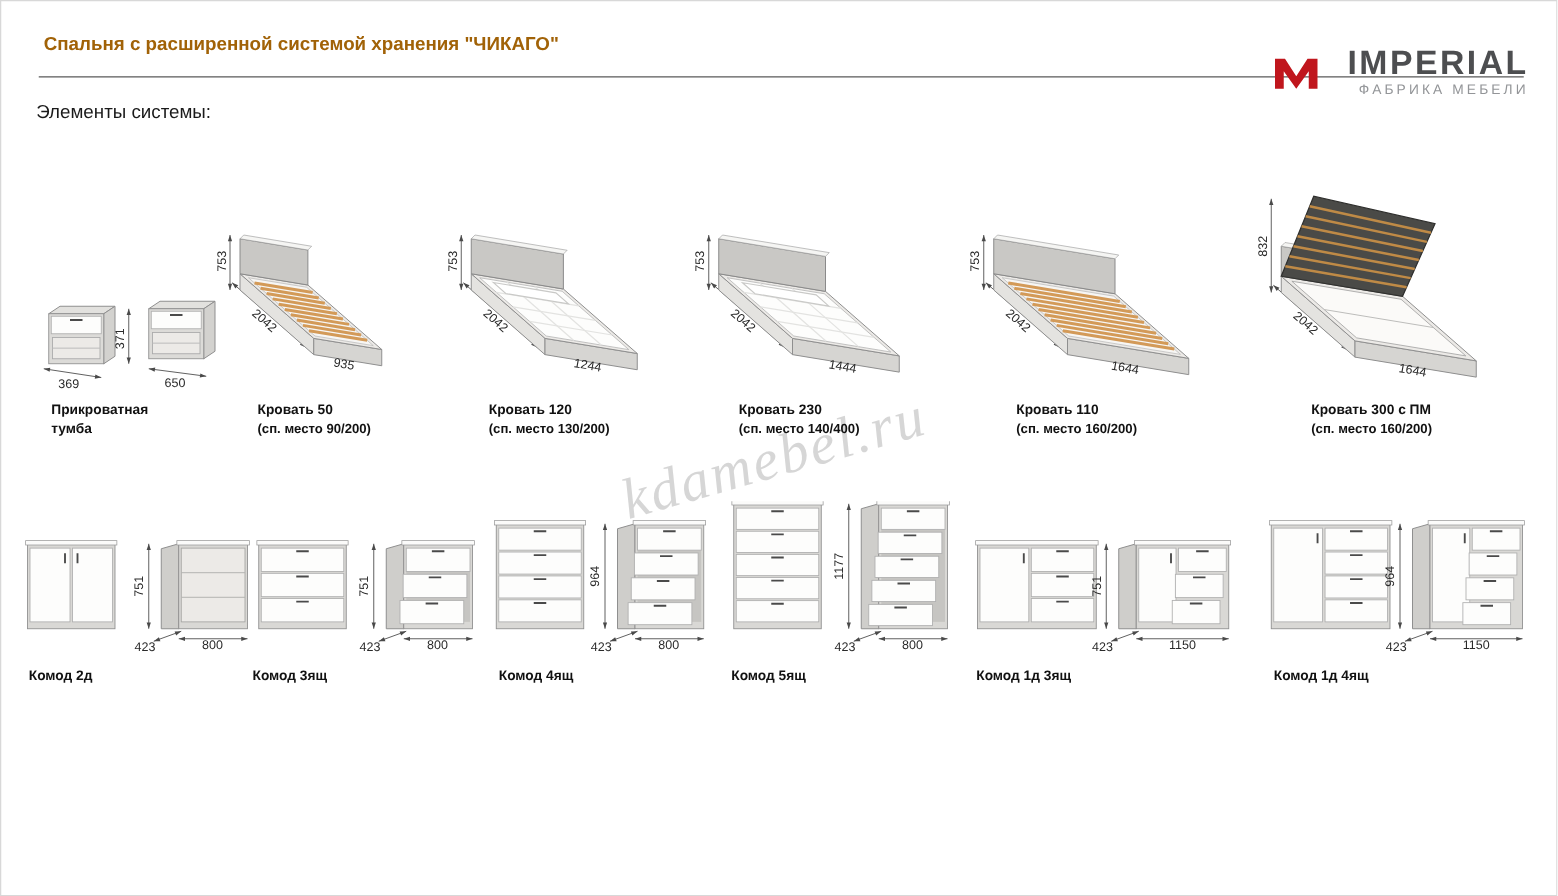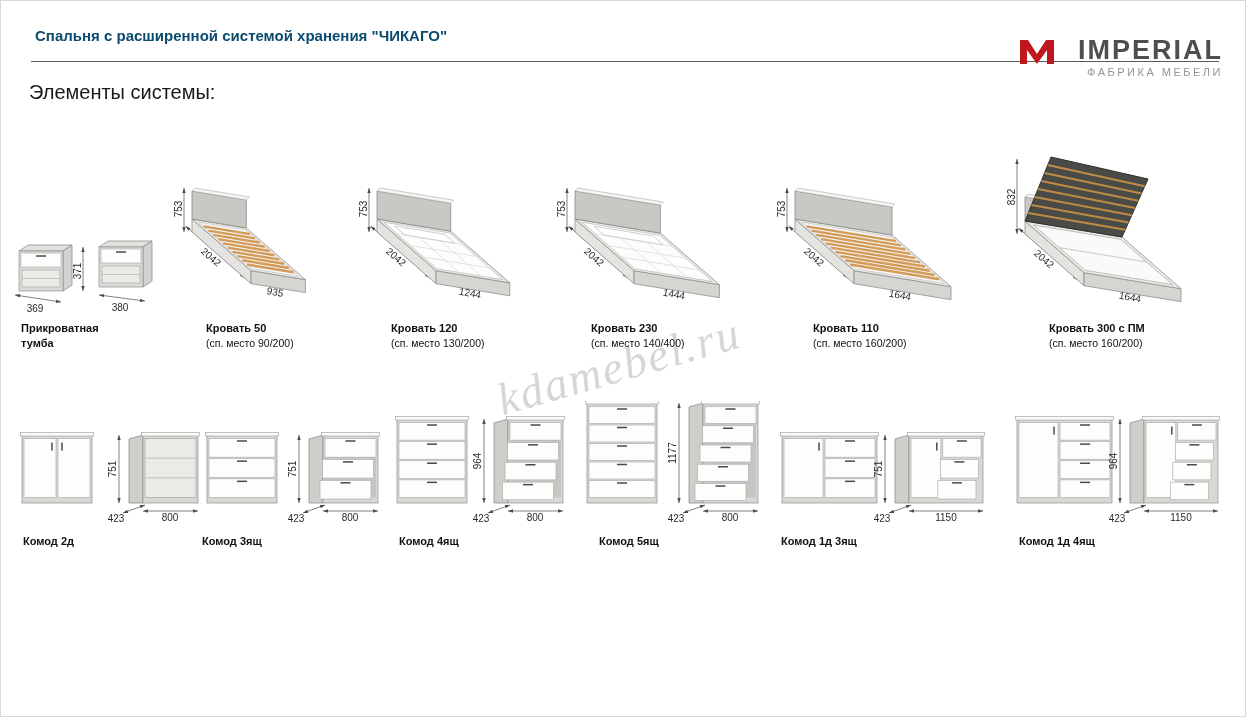--- a/index.html
+++ b/index.html
@@ -1,32 +1,32 @@
 <!DOCTYPE html>
 <html><head>
 <meta charset="utf-8">
 <style>
   *{margin:0;padding:0;box-sizing:border-box}
   html,body{background:#fff}
   #page{position:relative;width:1246px;height:717px;background:#fff;
         font-family:"Liberation Sans",sans-serif;border:1px solid #d8d8d8;overflow:hidden}
-  .title{position:absolute;left:34px;top:26px;font-size:15px;font-weight:bold;color:#0c4a6e}
+  .title{position:absolute;left:34px;top:26px;font-size:15px;font-weight:bold;color:#a16207}
   .rule{position:absolute;left:30px;top:60px;width:1188px;border-top:1.5px solid #5a5a5a}
-  .section{position:absolute;left:28px;top:80px;font-size:20px;color:#1a1a1a}
-  .logo{position:absolute;right:22px;top:36px;display:flex;gap:23px}
+  .section{position:absolute;left:28px;top:80px;font-size:15px;color:#1a1a1a}
+  .logo{position:absolute;right:22px;top:36px;display:flex;align-items:center;gap:23px}
   .logo .txt{display:flex;flex-direction:column;align-items:flex-end}
   .brand{font-size:27px;font-weight:bold;letter-spacing:2px;color:#4d4e50;line-height:1}
   .tagline{font-size:11px;letter-spacing:2.5px;color:#939598;margin-top:2px}
   .item{position:absolute}
   .item svg{position:absolute;left:0}
   .dim{position:absolute;font-size:10px;color:#2a2a2a;white-space:nowrap;
        transform:translate(-50%,-50%) rotate(var(--r,0deg))}
   .rv{--r:-90deg}.rl{--r:41deg}.rw{--r:10deg}
   .cap{position:absolute;font-size:11px;font-weight:bold;color:#111;line-height:1.35}
-  .cap .sub{font-weight:normal;font-size:10.5px;color:#111}
+  .cap .sub{font-weight:bold;font-size:10.5px;color:#111}
   .r1 .cap{top:170px}
   .r2 .cap{top:133px}
   .wm{position:absolute;left:618px;top:365px;transform:translate(-50%,-50%) rotate(-16deg);
       font-family:"Liberation Serif",serif;font-style:italic;font-size:46px;letter-spacing:2px;
       color:rgba(135,135,135,0.34);white-space:nowrap}
 </style>
 </head>
 <body>
 
 <div id="page">
@@ -40,21 +40,21 @@
     </svg>
     <div class="txt">
       <div class="brand">IMPERIAL</div>
       <div class="tagline">ФАБРИКА МЕБЕЛИ</div>
     </div>
   </div>
 
   <div class="section">Элементы системы:</div>
   <div class="wm">kdamebel.ru</div>
 
-  <div class="item r1" style="left:4px;top:150px;width:165px;height:200px">
+  <div class="item r1" style="left:24px;top:150px;width:165px;height:200px">
     <svg width="160" height="95" style="top:82px">
         <line x1="78" y1="14" x2="78" y2="58" stroke="#4a4a4a" stroke-width="0.7"></line>
         <polygon points="78.0,58.0 76.3,53.0 79.7,53.0" fill="#4a4a4a" stroke="none" stroke-width="0.8"></polygon>
         <polygon points="78.0,14.0 76.3,19.0 79.7,19.0" fill="#4a4a4a" stroke="none" stroke-width="0.8"></polygon>
         <line x1="10" y1="62" x2="56" y2="69" stroke="#4a4a4a" stroke-width="0.7"></line>
         <polygon points="56.0,69.0 50.8,69.9 51.3,66.6" fill="#4a4a4a" stroke="none" stroke-width="0.8"></polygon>
         <polygon points="10.0,62.0 14.7,64.4 15.2,61.1" fill="#4a4a4a" stroke="none" stroke-width="0.8"></polygon>
         <line x1="94" y1="62" x2="140" y2="68" stroke="#4a4a4a" stroke-width="0.7"></line>
         <polygon points="140.0,68.0 134.8,69.0 135.3,65.7" fill="#4a4a4a" stroke="none" stroke-width="0.8"></polygon>
         <polygon points="94.0,62.0 98.7,64.3 99.2,61.0" fill="#4a4a4a" stroke="none" stroke-width="0.8"></polygon>
@@ -68,21 +68,21 @@
         <polygon points="94.0,14.0 138.0,14.0 147.0,8.0 103.0,8.0" fill="#e2e1de" stroke="#8f8f8f" stroke-width="0.8"></polygon>
         <polygon points="138.0,14.0 147.0,8.0 147.0,48.0 138.0,54.0" fill="#d3d2cf" stroke="#8f8f8f" stroke-width="0.8"></polygon>
         <rect x="94" y="14" width="44" height="40" fill="#dcdbd8" stroke="#8f8f8f" stroke-width="0.7"></rect>
         <rect x="96" y="16" width="40" height="14" fill="#fdfdfc" stroke="#b0b0b0" stroke-width="0.7"></rect>
         <line x1="111" y1="19" x2="121" y2="19" stroke="#4a4a4a" stroke-width="1.5"></line>
         <rect x="97" y="33" width="38" height="17" fill="#eceae7" stroke="#aaaaaa" stroke-width="0.7"></rect>
         <line x1="97" y1="41.5" x2="135" y2="41.5" stroke="#bbbbbb" stroke-width="0.8"></line>
       </svg>
     <span class="dim rv" style="left:72px;top:120px">371</span>
     <span class="dim" style="left:30px;top:157px">369</span>
-    <span class="dim" style="left:115px;top:156px">380</span>
+    <span class="dim" style="left:115px;top:156px">650</span>
     <div class="cap" style="left:16px;width:95px">
       <div>Прикроватная тумба</div>
     </div>
   </div>
 
   <div class="item r1" style="left:175px;top:150px;width:180px;height:200px">
     <svg width="178" height="150" style="top:28px">
         <line x1="8" y1="9" x2="8" y2="53" stroke="#4a4a4a" stroke-width="0.7"></line>
         <polygon points="8.0,53.0 6.3,48.0 9.7,48.0" fill="#4a4a4a" stroke="none" stroke-width="0.8"></polygon>
         <polygon points="8.0,9.0 6.3,14.0 9.7,14.0" fill="#4a4a4a" stroke="none" stroke-width="0.8"></polygon>
@@ -403,21 +403,21 @@
         <rect x="119" y="44" width="51" height="17" fill="#fdfdfc" stroke="#b0b0b0" stroke-width="0.7"></rect>
         <line x1="139.5" y1="46.5" x2="149.5" y2="46.5" stroke="#4a4a4a" stroke-width="1.5"></line>
         <rect x="116.5" y="63.25" width="51" height="17" fill="#fdfdfc" stroke="#b0b0b0" stroke-width="0.7"></rect>
         <line x1="137" y1="65.75" x2="147" y2="65.75" stroke="#4a4a4a" stroke-width="1.5"></line>
         <rect x="114" y="82.5" width="51" height="17" fill="#fdfdfc" stroke="#b0b0b0" stroke-width="0.7"></rect>
         <line x1="134.5" y1="85" x2="144.5" y2="85" stroke="#4a4a4a" stroke-width="1.5"></line>
       </svg>
     <span class="dim rv" style="left:91px;top:52px">1177</span>
     <span class="dim" style="left:95px;top:117px">423</span>
     <span class="dim" style="left:149px;top:116px">800</span>
-    <div class="cap" style="left:18px">
+    <div class="cap" style="left:4px">
         <div>Комод 5ящ</div>
       </div>
   </div>
 
   <div class="item r2" style="left:775px;top:400px;width:215px;height:160px">
     <svg width="215" height="128" style="top:0">
         <line x1="109" y1="34" x2="109" y2="102" stroke="#4a4a4a" stroke-width="0.7"></line>
         <polygon points="109.0,102.0 107.3,97.0 110.7,97.0" fill="#4a4a4a" stroke="none" stroke-width="0.8"></polygon>
         <polygon points="109.0,34.0 107.3,39.0 110.7,39.0" fill="#4a4a4a" stroke="none" stroke-width="0.8"></polygon>
         <line x1="113" y1="112" x2="135" y2="104" stroke="#4a4a4a" stroke-width="0.7"></line>

